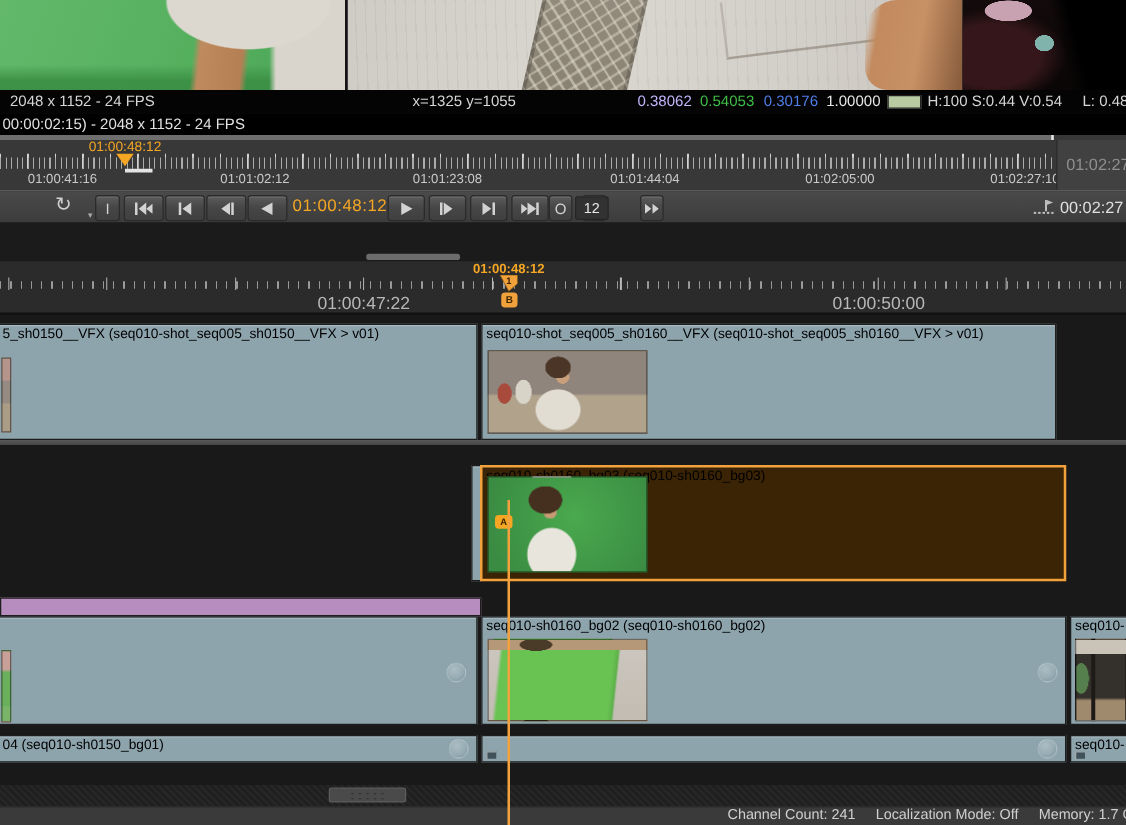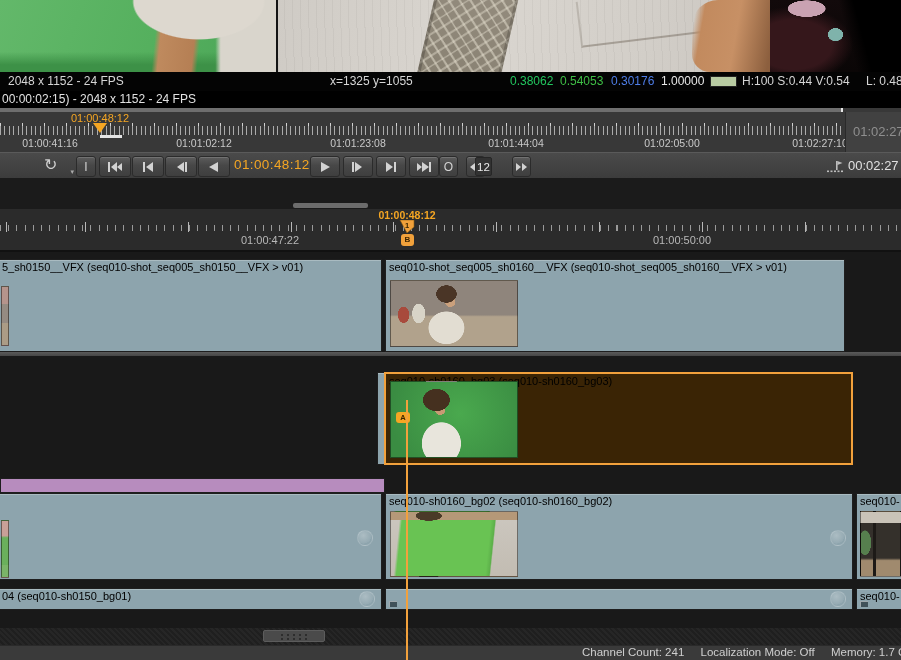--- a/index.html
+++ b/index.html
@@ -46,21 +46,21 @@
       radial-gradient(ellipse 13px 11px at 50% 48%, #7fb3ab 0 58%, rgba(0,0,0,0) 60%),
       radial-gradient(ellipse 70px 45px at 18% 62%, #35171b 0 55%, rgba(0,0,0,0) 85%),
       linear-gradient(75deg, rgba(0,0,0,0) 0 58%, #000 68%),
       linear-gradient(#120a0b, #0a0606);
   }
 
   
   .info-bar1 { left:0; top:72px; width:901px; height:19px; background:#040404;
     font-size:12px; color:#d6d6d6; }
   .info-bar1 span { position:absolute; top:2px; white-space:nowrap; }
-  .val-r { color:#22c55e; } .val-g { color:#3fbf46; } .val-b { color:#4f7ee8; } .val-a { color:#e8e8e8; }
+  .val-r { color:#c4b5fd; } .val-g { color:#3fbf46; } .val-b { color:#4f7ee8; } .val-a { color:#e8e8e8; }
   .swatch { position:absolute; left:710px; top:4px; width:27px; height:11px; border:1px solid #222; }
   .info-bar2 { left:0; top:91px; width:901px; height:17px; background:#000;
     font-size:12px; color:#e2e2e2; }
   .info-bar2 span { position:absolute; left:2px; top:1px; white-space:nowrap; }
 
   
   .vruler { left:0; top:108px; width:901px; height:44px; background:#383838; overflow:hidden; }
   .vzoombar { position:absolute; left:0; top:0; width:843px; height:4px; background:#6e6e6e; }
   .vzoombar::after { content:""; position:absolute; right:0; top:0; width:2px; height:4px; background:#e8e8e8; }
   .vph-label { position:absolute; left:55px; top:4px; width:90px; text-align:center;
@@ -103,22 +103,22 @@
     background:#6c6c6c; border-radius:2px; }
   .truler { position:absolute; left:0; top:31px; width:901px; height:43px; background:#2b2b2b;
     border-bottom:2px solid #111; }
   .tph-label { position:absolute; left:357px; top:0; width:100px; text-align:center;
     color:#f5a623; font-size:10.5px; font-weight:bold; }
   .tticks-tall { position:absolute; left:0; right:0; top:13px; height:10px;
     background:repeating-linear-gradient(90deg, #b8b8b8 0 1px, rgba(0,0,0,0) 1px 102.8px);
     background-position-x:85px; }
   .tticks-small { position:absolute; left:0; right:0; top:16px; height:6px;
     background:repeating-linear-gradient(90deg, #9a9a9a 0 1px, rgba(0,0,0,0) 1px 8.22px); }
-  .ttick-label { position:absolute; top:25px; width:100px; text-align:left;
-    font-size:11px; color:#b8b8b8; }
+  .ttick-label { position:absolute; top:25px; width:100px; text-align:center;
+    font-size:14px; color:#b8b8b8; }
   .marker-pin { position:absolute; left:399px; top:11px; }
   .marker-b { position:absolute; left:401px; top:25px; width:13px; height:12px;
     background:#f1a13b; border-radius:3px; color:#402600; font-size:8px; font-weight:bold;
     text-align:center; line-height:12px; }
 
   .tracks { position:absolute; left:0; top:74px; width:901px; height:376px; background:#191919; }
   .sep1 { position:absolute; left:0; top:100px; width:901px; height:4px;
     background:linear-gradient(#5a5a5a,#464646); }
 
   .clip { position:absolute; background:#8da4ad; border:1px solid #1e1e1e;
@@ -304,21 +304,21 @@
     </div>
     <div class="tbtn" style="left:439px;width:19px">O</div>
     <div class="tbtn" style="left:466px;width:19px">
       <svg width="11" height="8" viewBox="0 0 11 8">
           <g fill="#d2d2d2">
             <polygon points="5,0 5,8 0,4"></polygon>
             <polygon points="11,0 11,8 6,4"></polygon>
           </g>
         </svg>
     </div>
-    <div class="tfield" style="left:475px;width:17px">12</div>
+    <div class="tfield" style="left:460px;width:27px">12</div>
     <div class="tbtn" style="left:512px;width:19px">
       <svg width="11" height="8" viewBox="0 0 11 8">
           <g fill="#d2d2d2">
             <polygon points="0,0 0,8 5,4"></polygon>
             <polygon points="6,0 6,8 11,4"></polygon>
           </g>
         </svg>
     </div>
     <div class="durflag">
       <svg width="17" height="13" viewBox="0 0 17 13">

